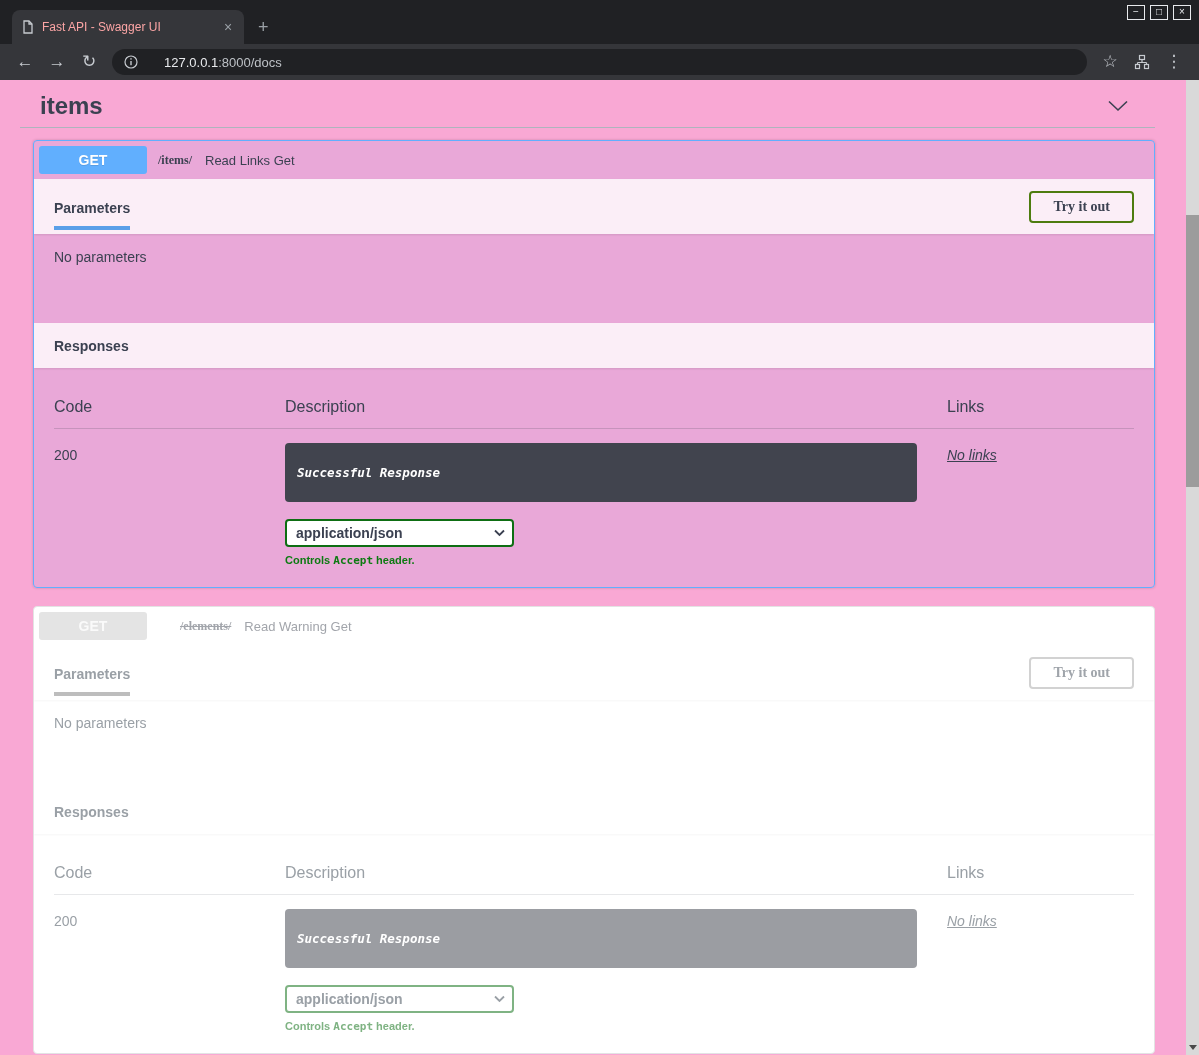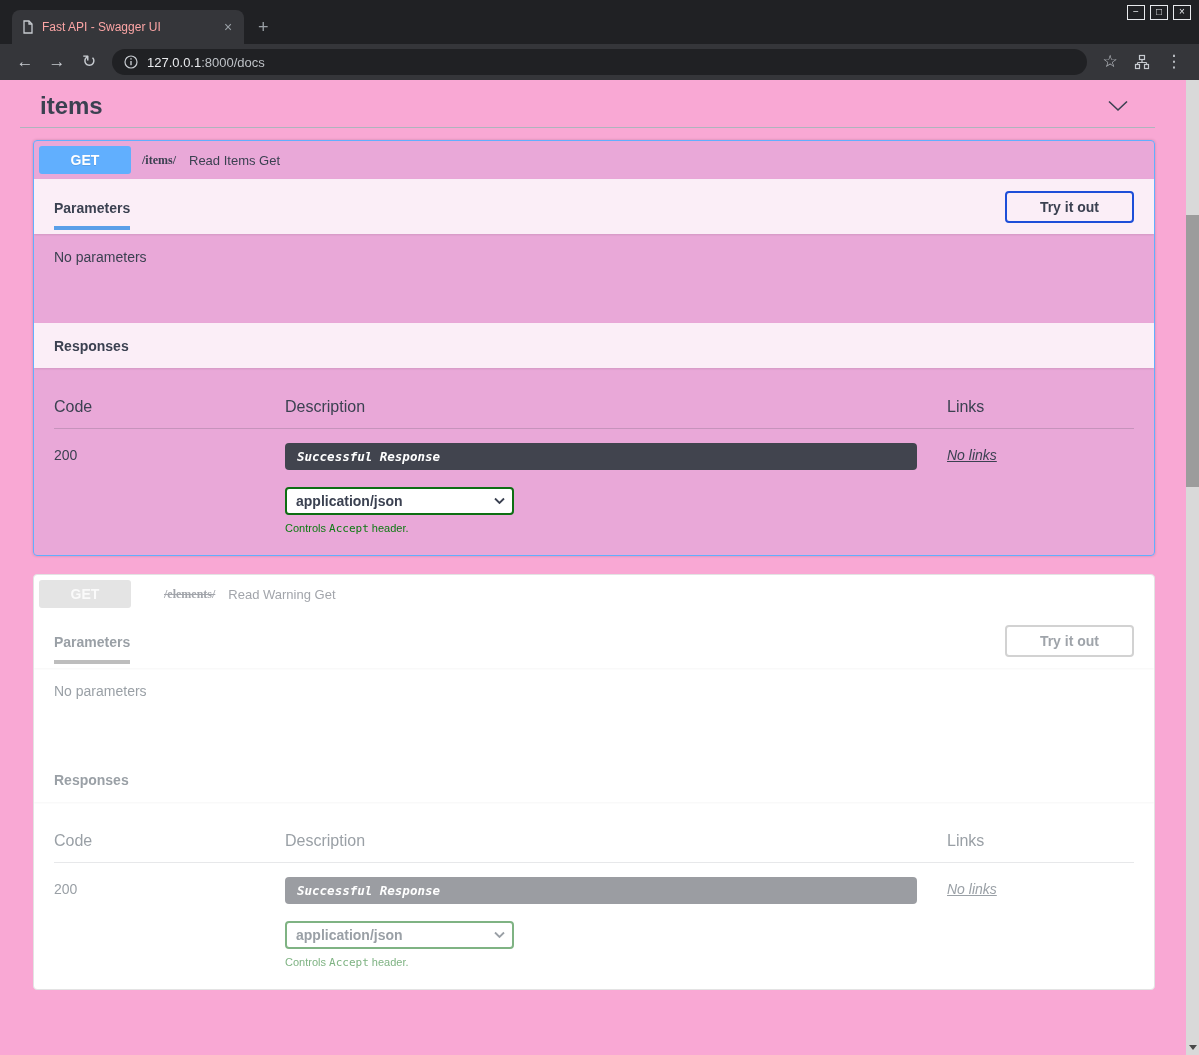--- a/index.html
+++ b/index.html
@@ -16,21 +16,21 @@
   .tab { width:232px; height:34px; background:#35363a; border-radius:8px 8px 0 0;
          display:flex; align-items:center; padding:0 8px 0 10px; gap:8px; }
   .tab-title { flex:1; color:#fca5a5; font-size:12px; white-space:nowrap; overflow:hidden; }
   .tab-close { color:#9aa0a6; font-size:14px; width:16px; text-align:center; cursor:pointer; }
   .newtab { color:#9aa0a6; font-size:18px; padding:0 14px; height:34px; display:flex; align-items:center; }
 
   
   .toolbar { height:36px; background:#35363a; display:flex; align-items:center; padding:0 10px; gap:2px; flex:none; }
   .nav-icon { color:#c7cbd0; font-size:17px; width:30px; text-align:center; line-height:30px; cursor:pointer; }
   .urlbar { flex:1; height:26px; background:#202124; border-radius:13px; display:flex;
-            align-items:center; padding:0 12px; gap:9px; margin:0 6px; }
+            align-items:center; padding:0 12px; gap:26px; margin:0 6px; }
   .url-text { font-size:13px; }
   .url-host { color:#e8eaed; }
   .url-rest { color:#bdc1c6; }
 
   
   .viewport { flex:1; background:#f9a8d4; position:relative; overflow:hidden; }
   .content { position:absolute; top:0; left:0; right:13px; bottom:0; overflow:hidden; }
   .scrollbar { position:absolute; top:0; right:0; bottom:0; width:13px; background:#d9d9d9; }
   .sb-thumb { position:absolute; top:135px; left:0; width:13px; height:272px; background:#9c9c9c; }
   .sb-down { position:absolute; bottom:0; left:0; width:13px; height:15px; background:#d9d9d9;
@@ -44,21 +44,21 @@
                   align-items:center; justify-content:space-between;
                   border-bottom:1px solid #aeb4bd; cursor:pointer; }
   .section-head h2 { font-size:24px; font-weight:700; color:#3b4151; }
   .chev-btn { padding:4px; }
 
   .opblock { margin:12px 31px 0 33px; border:1px solid; border-radius:4px; overflow:hidden; }
   .opblock.get { border-color:#61affe; background:rgba(97,175,254,.1); box-shadow:0 0 3px rgba(0,0,0,.19); }
   .opblock.deprecated { border-color:#e3e3e3; background:#ffffff; margin-top:18px; box-shadow:none; }
 
   .op-summary { display:flex; align-items:center; padding:5px; cursor:pointer; }
-  .method { width:92px; padding:6px 0; text-align:center; background:#61affe; color:#fff;
+  .method { width:108px; padding:6px 0; text-align:center; background:#61affe; color:#fff;
             font-weight:700; font-size:14px; border-radius:3px; text-shadow:0 1px 0 rgba(0,0,0,.1); }
   .deprecated .method { background:#e4e4e4; color:#fafafa; text-shadow:none; }
   .path { font-family:Liberation Serif, serif; font-size:12px; font-weight:700;
           color:#3b4151; margin-left:11px; }
   .deprecated .path { color:#a2a5ab; text-decoration:line-through;margin-left:33px; }
   .op-desc { font-size:13px; color:#3b4151; margin-left:13px; }
   .deprecated .op-desc { color:#a2a5ab; }
 
   .op-warning { padding:15px 20px 18px; font-size:14px; color:#8c9198; }
 
@@ -67,52 +67,52 @@
   .sec-header.responses { min-height:45px; }
   .deprecated .sec-header { box-shadow:0 1px 2px rgba(0,0,0,.04); }
   .param-tab { font-size:14px; font-weight:700; color:#3b4151; position:relative;
                padding:17px 0 15px; cursor:pointer; }
   .param-tab::after { content:""; position:absolute; left:0; bottom:1px; width:100%; height:4px; background:#5a9fe8; }
   .deprecated .param-tab { color:#9aa0a6; }
   .deprecated .param-tab::after { background:#bdbdbd; }
   .resp-h4 { font-size:14px; font-weight:700; color:#3b4151; }
   .deprecated .resp-h4 { color:#9aa0a6; }
 
-  .try-btn { border:2px solid #1d4ed8; border-radius:4px; background:transparent; padding:6px 33px;
-             font-size:14px; font-weight:700; color:#3b4151; font-family:Liberation Sans, sans-serif; cursor:pointer; }
+  .try-btn { border:2px solid #4d7c0f; border-radius:4px; background:transparent; padding:6px 22px;
+             font-size:14px; font-weight:700; color:#3b4151; font-family:Liberation Serif, serif; cursor:pointer; }
   .deprecated .try-btn { border-color:#d2d2d2; color:#9fa4aa; }
 
   .params-body { padding:15px 20px 58px; }
   .no-params { font-size:14px; color:#3b4151; }
   .deprecated .no-params { color:#9aa0a6; }
 
   .resp-body { padding:20px; }
   .resp-grid { display:grid; grid-template-columns:231px 1fr 187px; }
   .rh { font-size:16px; font-weight:400; color:#3b4151; padding:10px 0 12px;
         border-bottom:1px solid rgba(59,65,81,.2); }
   .deprecated .rh { color:#9aa0a6; border-bottom-color:rgba(59,65,81,.12); }
   .code-val { font-size:14px; color:#3b4151; padding-top:18px; }
   .links-val { font-size:14px; font-style:italic; color:#3b4151; padding-top:18px;text-decoration:underline; }
   .deprecated .code-val, .deprecated .links-val { color:#9aa0a6; }
   .desc-cell { padding-top:14px; }
   .resp-box { background:#41444e; border-radius:4px; color:#ffffff;
               font-family:"DejaVu Sans Mono","Liberation Mono",monospace; font-style:italic;
-              font-weight:700; font-size:12.5px; padding:6px 12px; width:632px; max-width:100%; }
+              font-weight:700; font-size:12.5px; padding:22px 12px; width:632px; max-width:100%; }
   .deprecated .resp-box { background:#9b9da2; }
 
   .media-wrap { position:relative; width:229px; margin-top:17px; }
   .media-select { width:100%; height:28px; appearance:none; -webkit-appearance:none; -moz-appearance:none;
                   border:2px solid #0e6e13; border-radius:4px; background:#fff; font-family:inherit;
                   font-weight:700; font-size:14px; color:#3b4151; padding:0 26px 0 9px; cursor:pointer; }
   .deprecated .media-select { border-color:#7fb383; color:#9aa0a6; }
   .sel-chev { position:absolute; right:9px; top:50%; transform:translateY(-50%); pointer-events:none;
               color:#3b4151; display:flex; }
   .deprecated .sel-chev { color:#9aa0a6; }
 
-  .accept-note { margin-top:7px; font-size:11px; color:#0d7a12; }
+  .accept-note { margin-top:7px; font-size:11px; color:#0d7a12;font-weight:bold; }
   .accept-note code { font-family:"DejaVu Sans Mono","Liberation Mono",monospace; font-size:11px; color:inherit; }
   .deprecated .accept-note { color:#7fb383; }
 </style>
 <title>Fast API - Swagger UI</title></head>
 <body>
 
 <div class="window">
 
   <div class="titlebar">
     <div class="tabstrip">
@@ -170,21 +170,21 @@
           <svg width="22" height="12" viewBox="0 0 22 12">
               <polyline points="2,1.5 11,10 20,1.5" fill="none" stroke="#3b4151" stroke-width="1.6"></polyline>
             </svg>
         </span>
       </div>
 
       <div class="opblock get">
         <div class="op-summary">
           <span class="method">GET</span>
           <span class="path">/items/</span>
-          <span class="op-desc">Read Items Get</span>
+          <span class="op-desc">Read Links Get</span>
         </div>
         <div class="op-body">
           <div class="sec-header">
             <div class="param-tab">Parameters</div>
             <button class="try-btn">Try it out</button>
           </div>
           <div class="params-body">
             <div class="no-params">No parameters</div>
           </div>
           <div class="sec-header responses">

